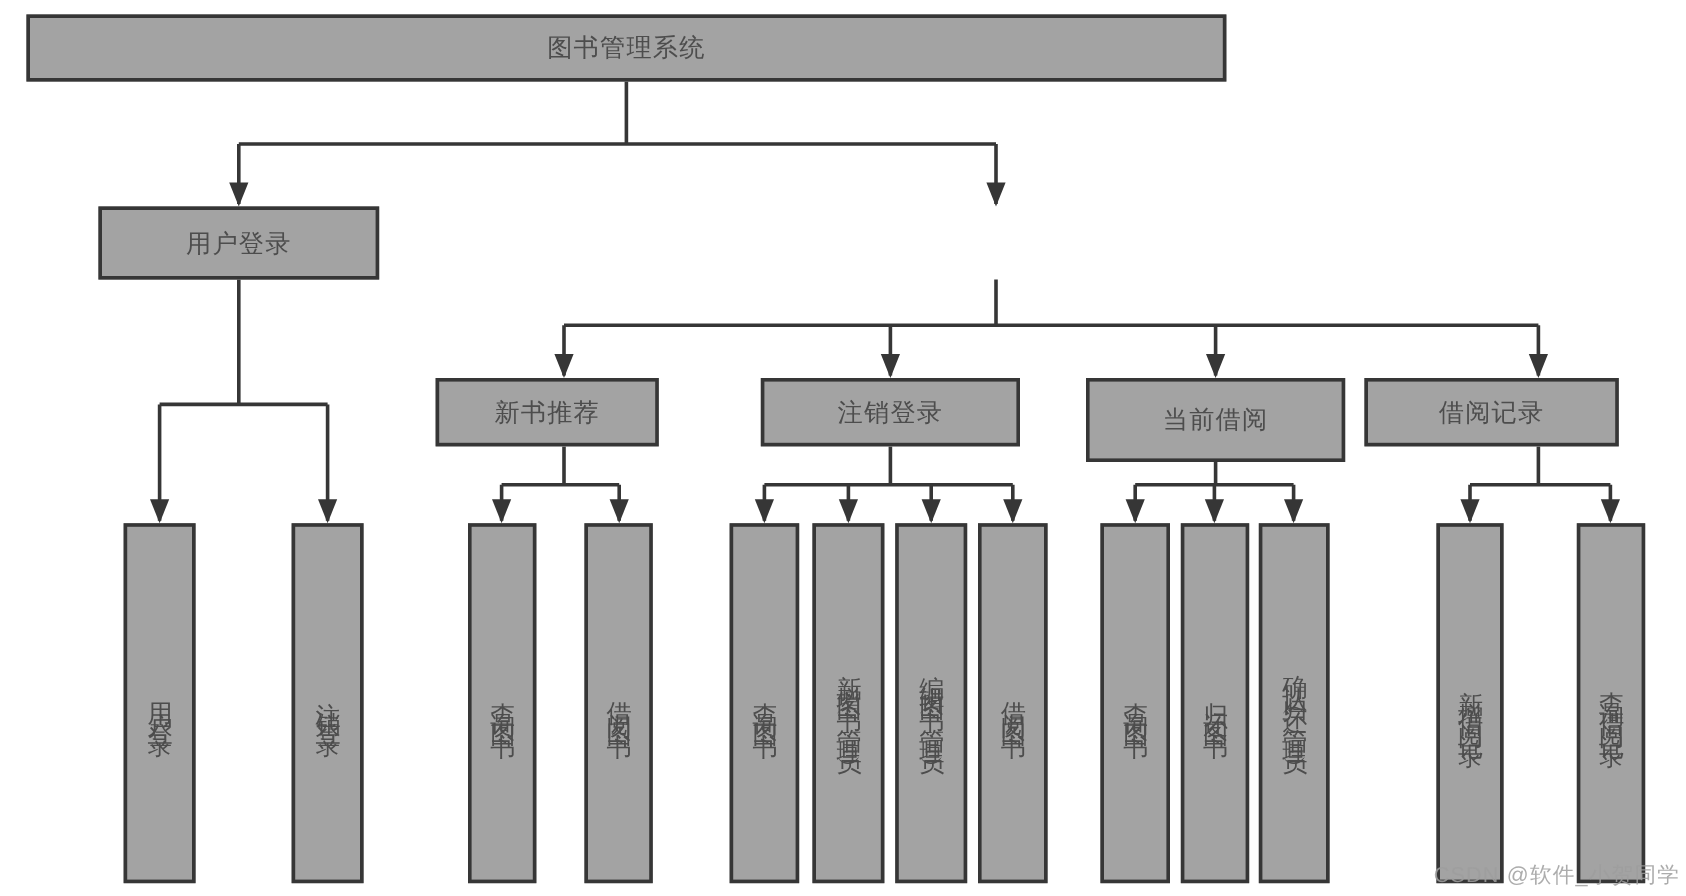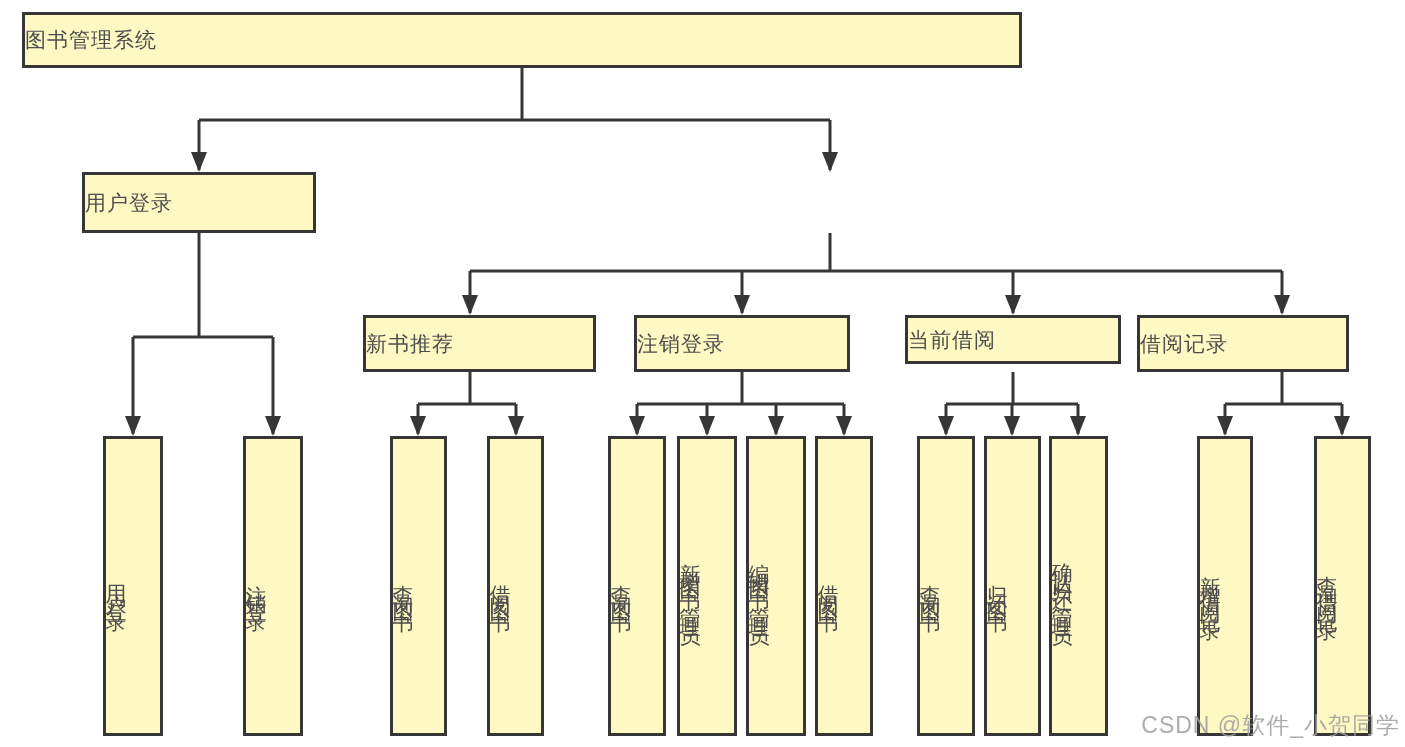--- a/index.html
+++ b/index.html
@@ -19,44 +19,45 @@
     position: absolute;
     left: 0;
     top: 0;
     width: 1405px;
     height: 747px;
     pointer-events: none;
   }
   .box {
     position: absolute;
     box-sizing: border-box;
-    background: #fef9c3;
+    background: #a3a3a3;
     border: 3px solid #363636;
     display: flex;
     align-items: center;
+    justify-content: center;
     color: #4d4d4d;
   }
   .h-box span {
     font-size: 21px;
     letter-spacing: 1px;
     white-space: nowrap;
   }
   .v-box span {
     writing-mode: vertical-rl;
     text-orientation: mixed;
     font-size: 21px;
     letter-spacing: 9px;
     line-height: 1;
     white-space: nowrap;
   }
   .watermark {
     position: absolute;
     right: 5px;
     bottom: 6px;
-    font-size: 23px;
+    font-size: 18px;
     color: rgba(158, 158, 158, 0.85);
     letter-spacing: 1px;
     z-index: 10;
     white-space: nowrap;
   }
 </style>
 </head>
 <body>
 
 <div class="stage">
@@ -109,27 +110,27 @@
   </svg>
 
   <div class="box h-box" style="left:22px;top:12px;width:1000px;height:56px">
     <span>图书管理系统</span>
   </div>
 
   <div class="box h-box" style="left:82px;top:172px;width:234px;height:61px">
     <span>用户登录</span>
   </div>
 
-  <div class="box h-box" style="left:363px;top:315px;width:233px;height:57px">
+  <div class="box h-box" style="left:363px;top:315px;width:186px;height:57px">
     <span>新书推荐</span>
   </div>
   <div class="box h-box" style="left:634px;top:315px;width:216px;height:57px">
     <span>注销登录</span>
   </div>
-  <div class="box h-box" style="left:905px;top:315px;width:216px;height:49px">
+  <div class="box h-box" style="left:905px;top:315px;width:216px;height:70px">
     <span>当前借阅</span>
   </div>
   <div class="box h-box" style="left:1137px;top:315px;width:212px;height:57px">
     <span>借阅记录</span>
   </div>
 
   <div class="box v-box" style="left:103px;top:436px;width:60px;height:300px">
     <span>用户登录</span>
   </div>
   <div class="box v-box" style="left:243px;top:436px;width:60px;height:300px">

